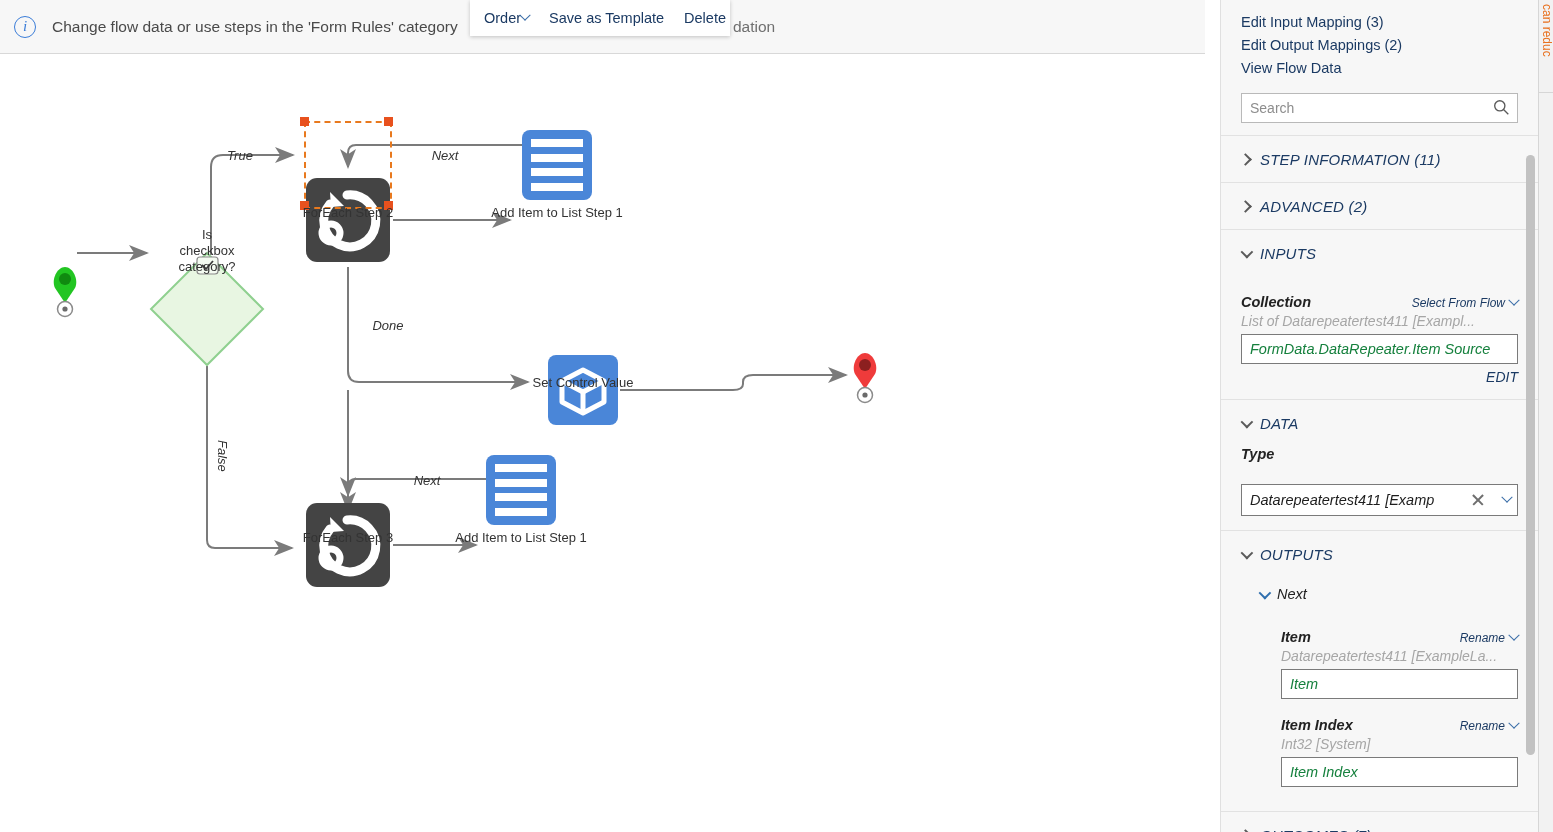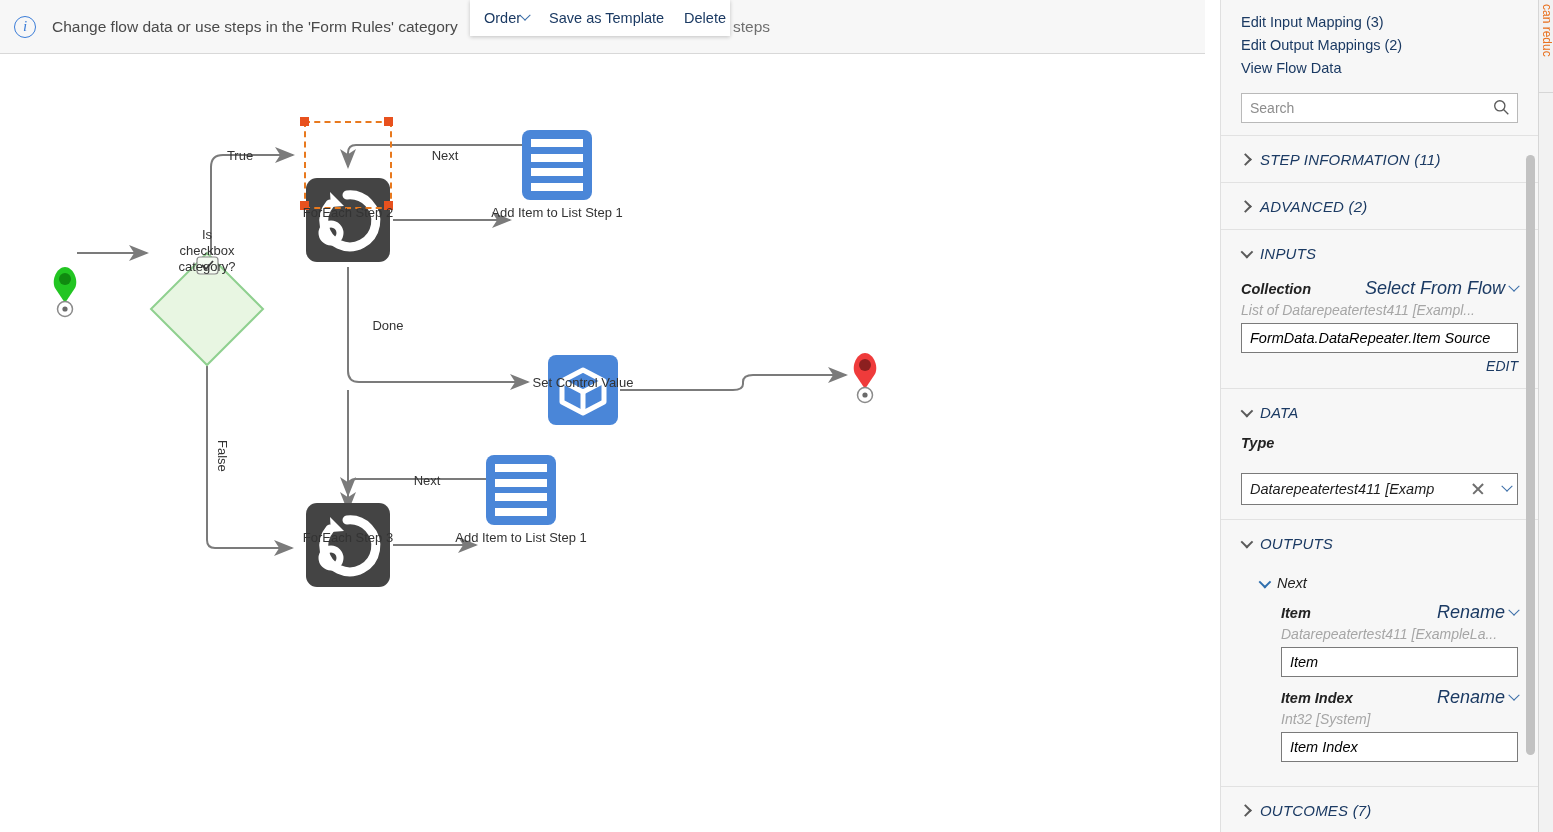--- a/index.html
+++ b/index.html
@@ -100,20 +100,21 @@
     white-space: nowrap;
     text-align: center;
     transform: translateX(-50%);
   }
   .edge-label {
     position: absolute;
     font-size: 13px;
     color: #333;
     white-space: nowrap;
     transform: translateX(-50%);
+    font-style: italic;
   }
   .node-blue {
     position: absolute;
     width: 70px; height: 70px;
     background: #4a86d8;
     border-radius: 8px;
   }
   .sel-box {
     position: absolute;
     border: 2px dashed #e8791e;
@@ -206,30 +207,30 @@
   }
   .chev.right { transform: rotate(-45deg); }
   .chev.down  { transform: rotate(45deg) translateY(-2px); }
   .chev.blue  { border-color: #2f6fae; }
 
   .section-body { padding: 0 0 14px 0; }
 
   .field-row {
     display: flex;
     justify-content: space-between;
-    align-items: center;
-    margin-top: 2px;
+    align-items: flex-end;
+    margin-top: 18px;
   }
   .field-label {
     font-size: 14.5px;
     color: #222;
     font-weight: bold;
   }
   .field-action {
-    font-size: 18px;
+    font-size: 12px;
     color: #1b3a63;
     cursor: pointer;
     display: flex;
     align-items: center;
     gap: 5px;
   }
   .field-sub {
     font-size: 14px;
     color: #a6a6a6;
     margin: 3px 0 5px 0;
@@ -237,21 +238,21 @@
     overflow: hidden;
   }
   .txtbox {
     width: 100%;
     height: 30px;
     border: 1px solid #7a7a7a;
     background: #fff;
     font-size: 14.5px;
     font-family: "Liberation Sans", sans-serif;
     padding: 0 8px;
-    color: #000000;
+    color: #15803d;
     display: flex;
     align-items: center;
     white-space: nowrap;
     overflow: hidden;
   }
   .edit-link {
     text-align: right;
     font-size: 14px;
     color: #1b3a63;
     margin-top: 5px;
@@ -337,21 +338,21 @@
 </style>
 </head>
 <body>
 
 <div id="app">
 
   <div id="banner">
     <div class="info-icon">i</div>
     <div class="banner-text">Change flow data or use steps in the 'Form Rules' category</div>
   </div>
-  <div style="position:absolute;left:733px;top:18px;font-size:15.5px;color:#6f6f6f;">steps</div>
+  <div style="position:absolute;left:733px;top:18px;font-size:15.5px;color:#6f6f6f;">dation</div>
 
   <div id="context-menu">
     <div class="menu-item">
       <span>Order</span>
       <span class="caret-down"></span>
     </div>
     <div class="menu-sep"></div>
     <div class="menu-item">Save as Template</div>
     <div class="menu-sep"></div>
     <div class="menu-item">Delete</div>

